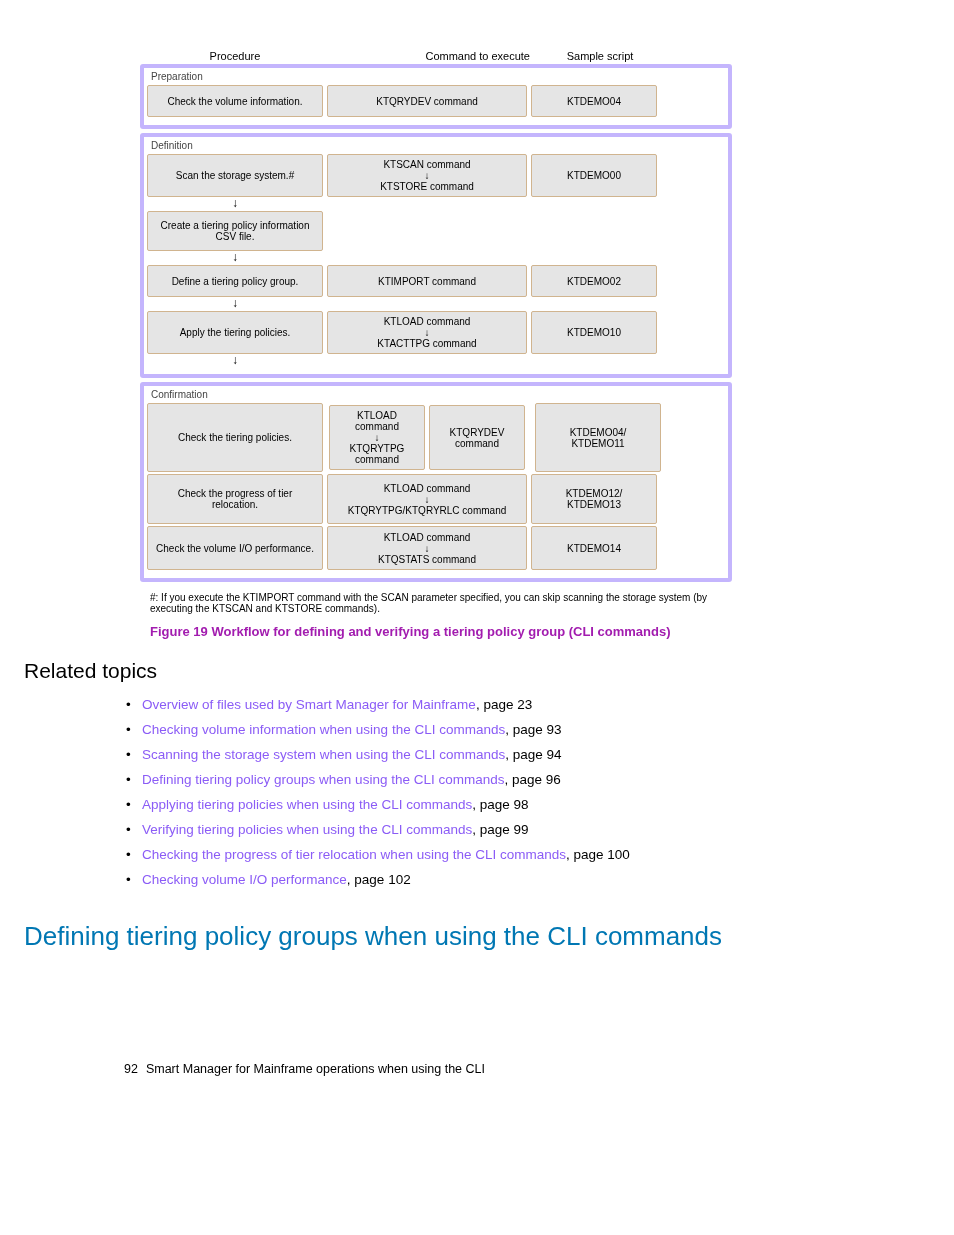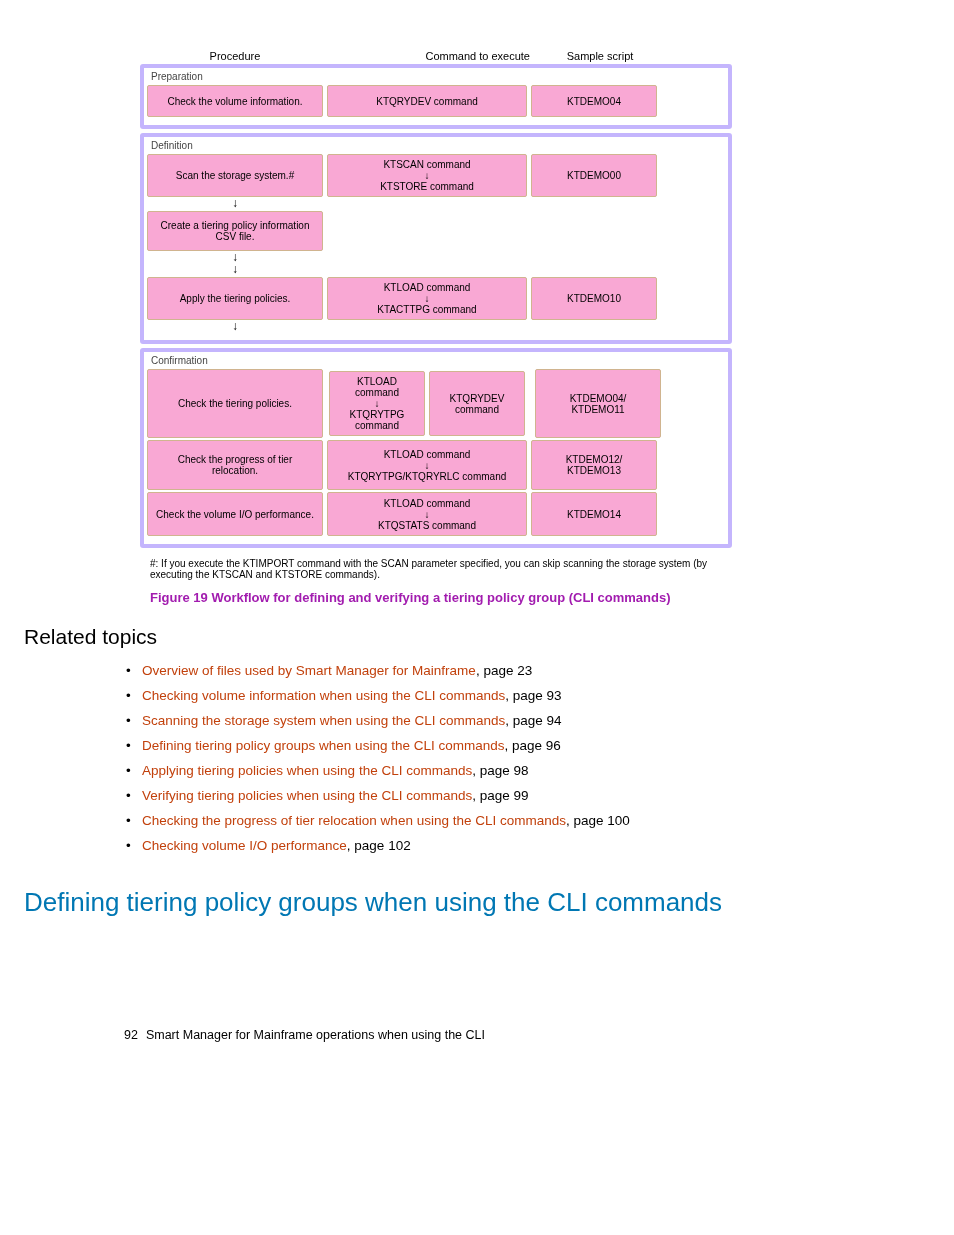--- a/index.html
+++ b/index.html
@@ -39,21 +39,21 @@
     color: #444;
     margin: 1px 0 3px 4px;
   }
   .row {
     display: flex;
     gap: 4px;
     align-items: stretch;
     margin-bottom: 2px;
   }
   .box {
-    background: #f9a8d4;
+    background: #e5e5e5;
     border: 1px solid #d0b48f;
     border-radius: 2px;
     font-size: 10px;
     display: flex;
     flex-direction: column;
     align-items: center;
     justify-content: center;
     text-align: center;
     padding: 4px 6px;
     box-sizing: border-box;
@@ -113,21 +113,21 @@
     font-size: 13.5px;
     line-height: 1.85;
     position: relative;
   }
   ul.topics li::before{
     content:"•";
     position:absolute;
     left:-16px;
     color:#000;
   }
-  .link { color: #c2410c; }
+  .link { color: #8b5cf6; }
   .para { font-size: 14px; margin-top: 4px; }
   .footer {
     margin-top: 110px;
     font-size: 12.5px;
     display:flex;
     gap:8px;
   }
   .footer .pn { margin-left: 74px; }
 </style>
 </head>
@@ -160,20 +160,25 @@
           <span class="mini-arrow">↓</span>
           <span>KTSTORE command</span>
         </div>
         <div class="box samp">KTDEMO00</div>
       </div>
       <div class="arrow-down arrow-col">↓</div>
       <div class="row">
         <div class="box proc" style="min-height:40px">Create a tiering policy information CSV file.</div>
       </div>
       <div class="arrow-down arrow-col">↓</div>
+      <div class="row">
+        <div class="box proc">Define a tiering policy group.</div>
+        <div class="box cmd">KTIMPORT command</div>
+        <div class="box samp">KTDEMO02</div>
+      </div>
       <div class="arrow-down arrow-col">↓</div>
       <div class="row">
         <div class="box proc">Apply the tiering policies.</div>
         <div class="box cmd">
           <span>KTLOAD command</span>
           <span class="mini-arrow">↓</span>
           <span>KTACTTPG command</span>
         </div>
         <div class="box samp">KTDEMO10</div>
       </div>

